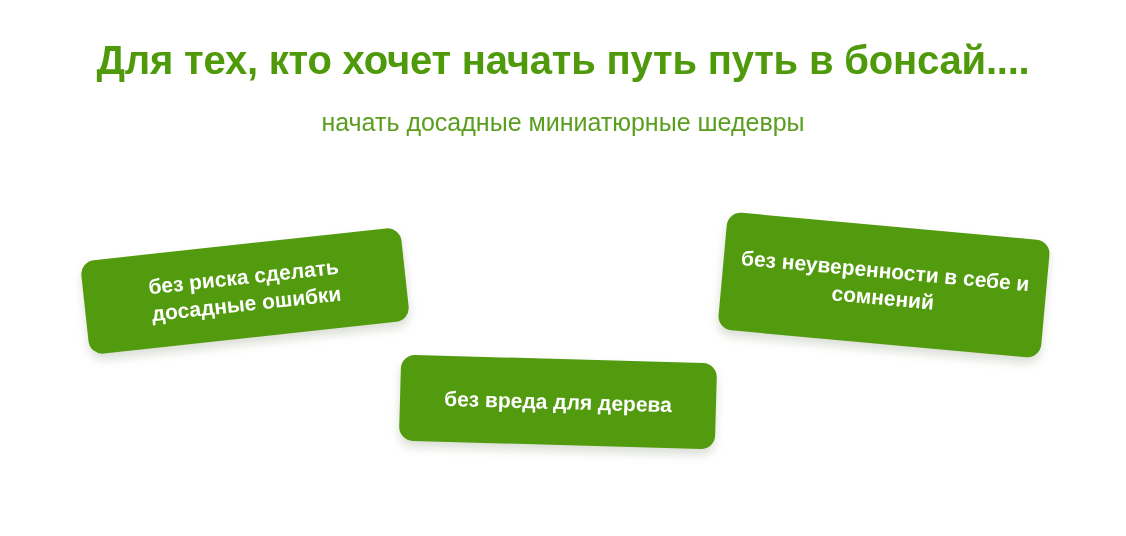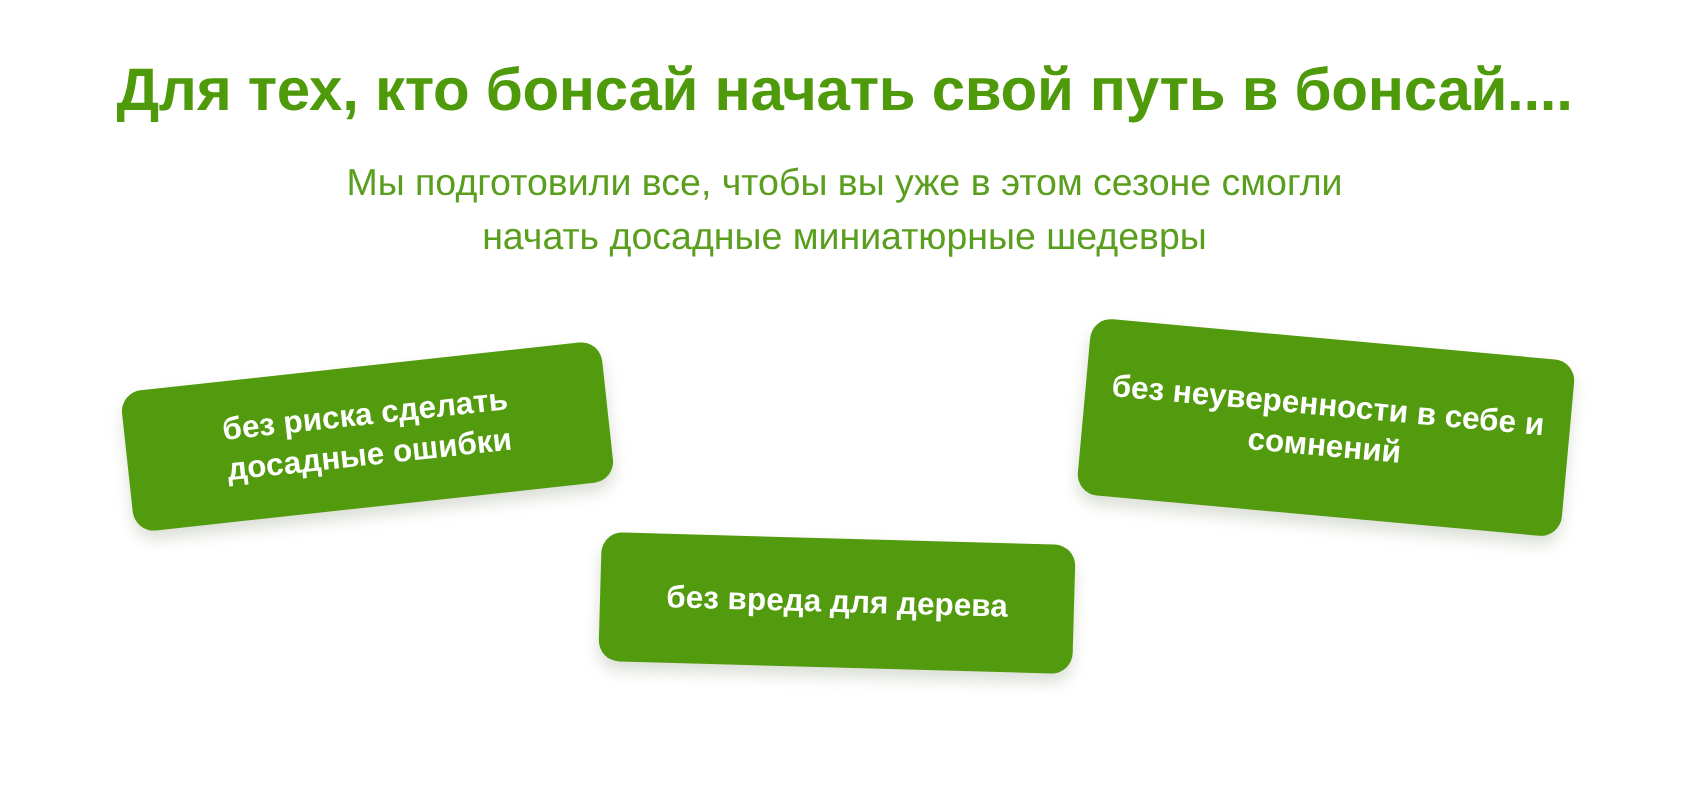--- a/index.html
+++ b/index.html
@@ -118,24 +118,23 @@
     transform: rotate(5.2deg);
     font-size: 21px;
   }
 </style>
 </head>
 <body>
 
 <div class="page">
 
   <div class="heading-block">
-    <h1 class="page-title">Для тех, кто бонсай начать свой путь в бонсай....</h1>
+    <h1 class="page-title">Для тех, кто хочет начать путь путь в бонсай....</h1>
 
     <p class="page-subtitle">
-      <span class="sub-line">Мы подготовили все, чтобы вы уже в этом сезоне смогли</span>
       <span class="sub-line">начать досадные миниатюрные шедевры</span>
     </p>
   </div>
 
   <div class="badge-card badge-card--left">
     <span class="badge-text">без риска сделать досадные ошибки</span>
   </div>
 
   <div class="badge-card badge-card--center">
     <span class="badge-text">без вреда для дерева</span>

